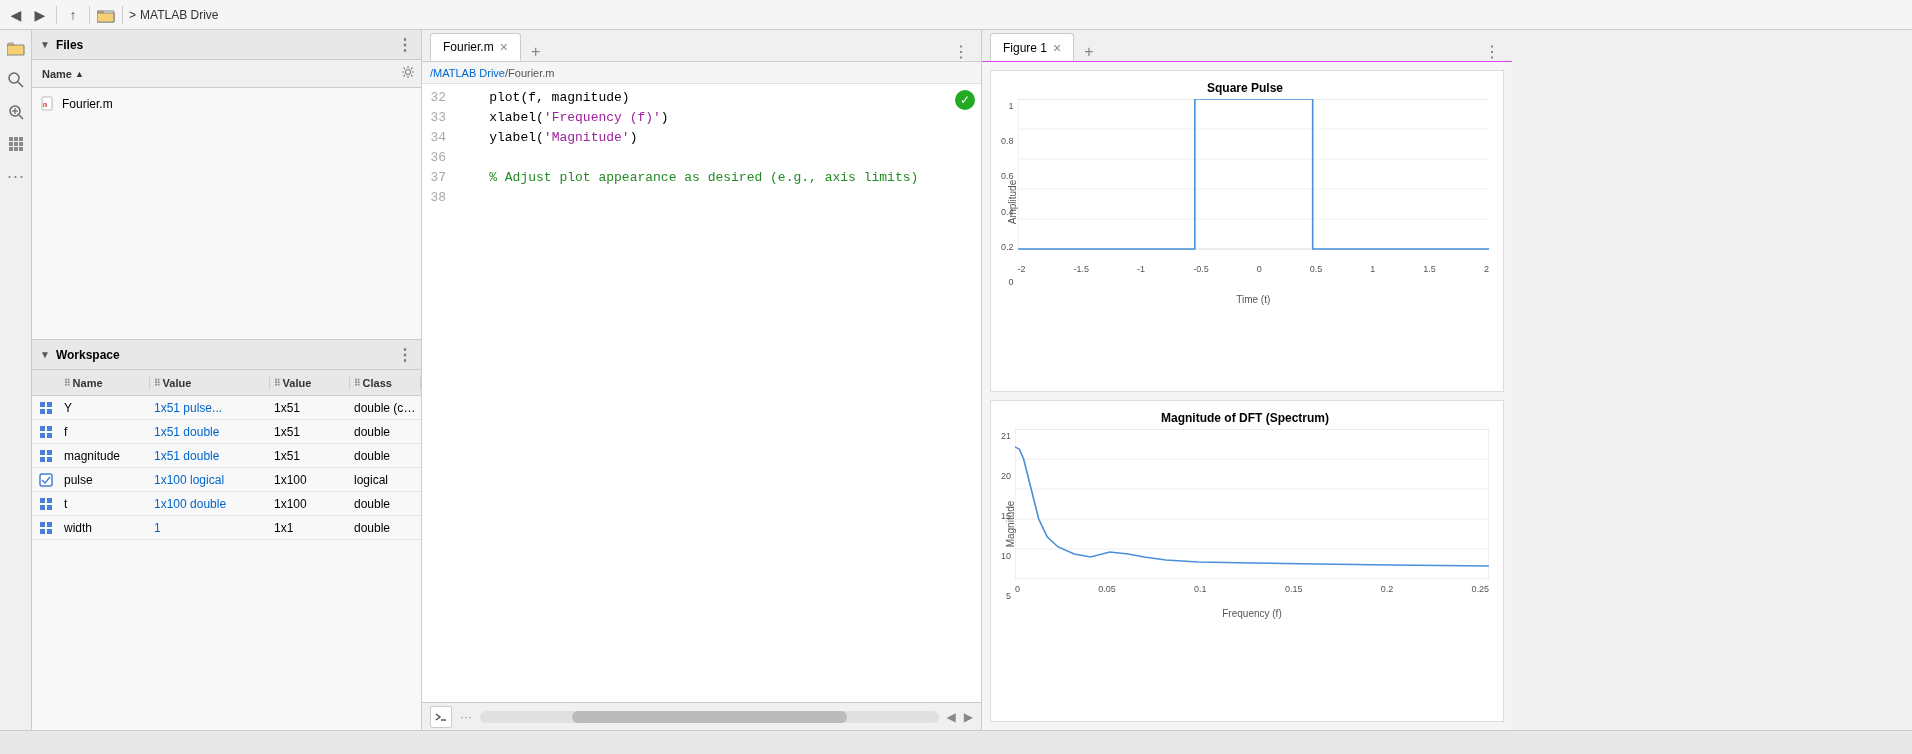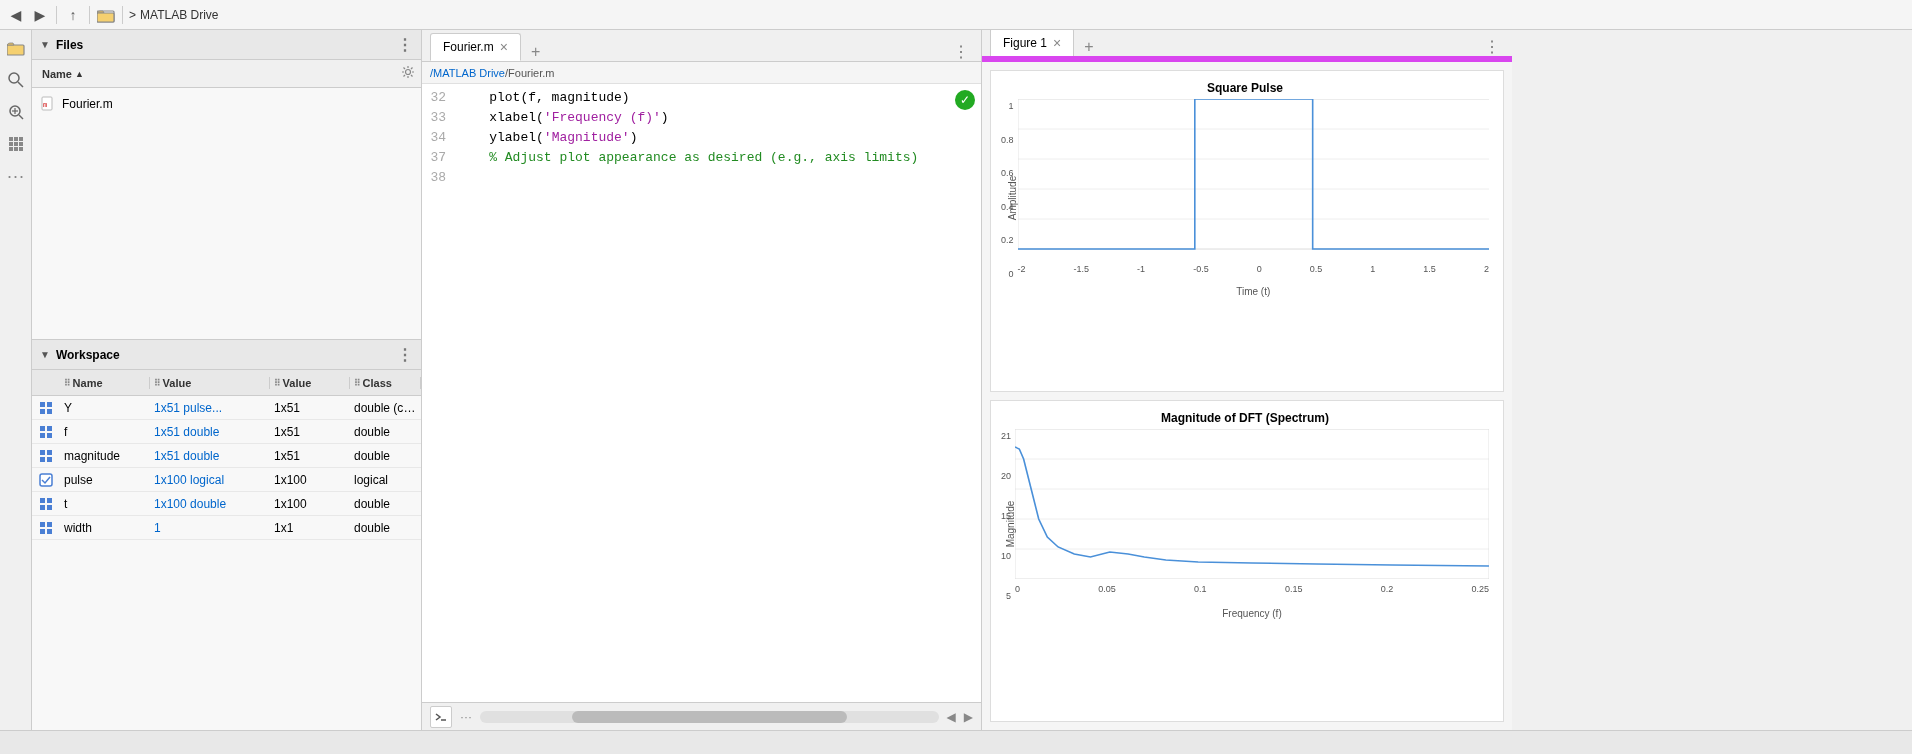--- a/index.html
+++ b/index.html
@@ -291,21 +291,21 @@
     .figure-panel {
       width: 530px;
       flex-shrink: 0;
       display: flex;
       flex-direction: column;
       background: #f8f8f8;
     }
     .figure-tabs {
       height: 32px;
       background: #f0f0f0;
-      border-bottom: 6px solid #d946ef;
+      border-bottom: 1px solid #d946ef;
       display: flex;
       align-items: flex-end;
       padding: 0 8px;
       gap: 2px;
     }
     .figure-tab {
       height: 28px;
       background: #fff;
       border: 1px solid #ccc;
       border-bottom: none;
@@ -595,20 +595,24 @@
           </div>
           <div class="code-line">
             <span class="line-num">33</span>
             <span class="line-code">    xlabel(<span class="kw-string">'Frequency (f)'</span>)</span>
           </div>
           <div class="code-line">
             <span class="line-num">34</span>
             <span class="line-code">    ylabel(<span class="kw-string">'Magnitude'</span>)</span>
           </div>
           <div class="code-line">
+            <span class="line-num">36</span>
+            <span class="line-code"></span>
+          </div>
+          <div class="code-line">
             <span class="line-num">37</span>
             <span class="line-code">    <span class="kw-comment">% Adjust plot appearance as desired (e.g., axis limits)</span></span>
           </div>
           <div class="code-line">
             <span class="line-num">38</span>
             <span class="line-code"></span>
           </div>
         </div>
     </div>
     <div class="editor-bottom">
@@ -671,21 +675,21 @@
               <span>-2</span>
               <span>-1.5</span>
               <span>-1</span>
               <span>-0.5</span>
               <span>0</span>
               <span>0.5</span>
               <span>1</span>
               <span>1.5</span>
               <span>2</span>
             </div>
-            <div style="text-align:center;font-size:10px;color:#555;margin-top:12px;">Time (t)</div>
+            <div style="text-align:center;font-size:10px;color:#555;margin-top:20px;">Time (t)</div>
           </div>
         </div>
       </div>
 
       <div class="chart-box">
         <div class="chart-title">Magnitude of DFT (Spectrum)</div>
         <div style="display:flex; align-items:stretch;">
           <div style="display:flex;flex-direction:column;align-items:flex-end;justify-content:space-between;padding-right:4px;padding-bottom:18px;padding-top:2px;">
             <span style="font-size:9px;color:#555;">21</span>
             <span style="font-size:9px;color:#555;">20</span>

